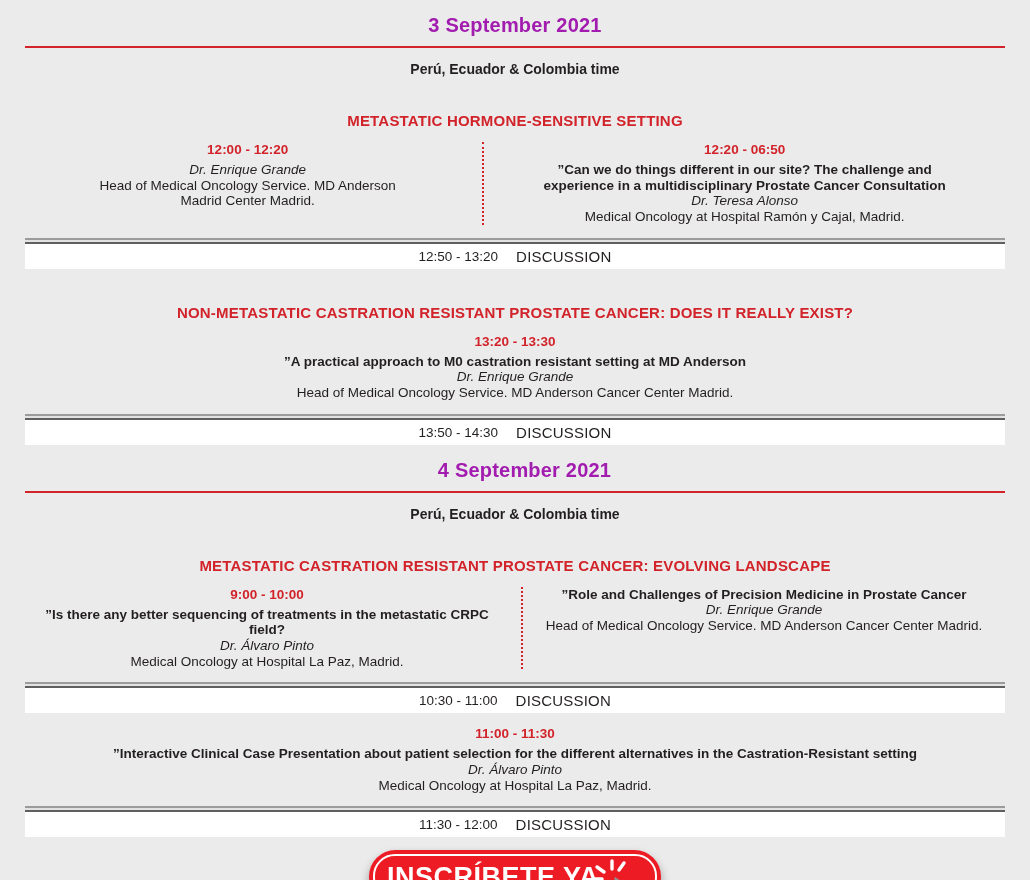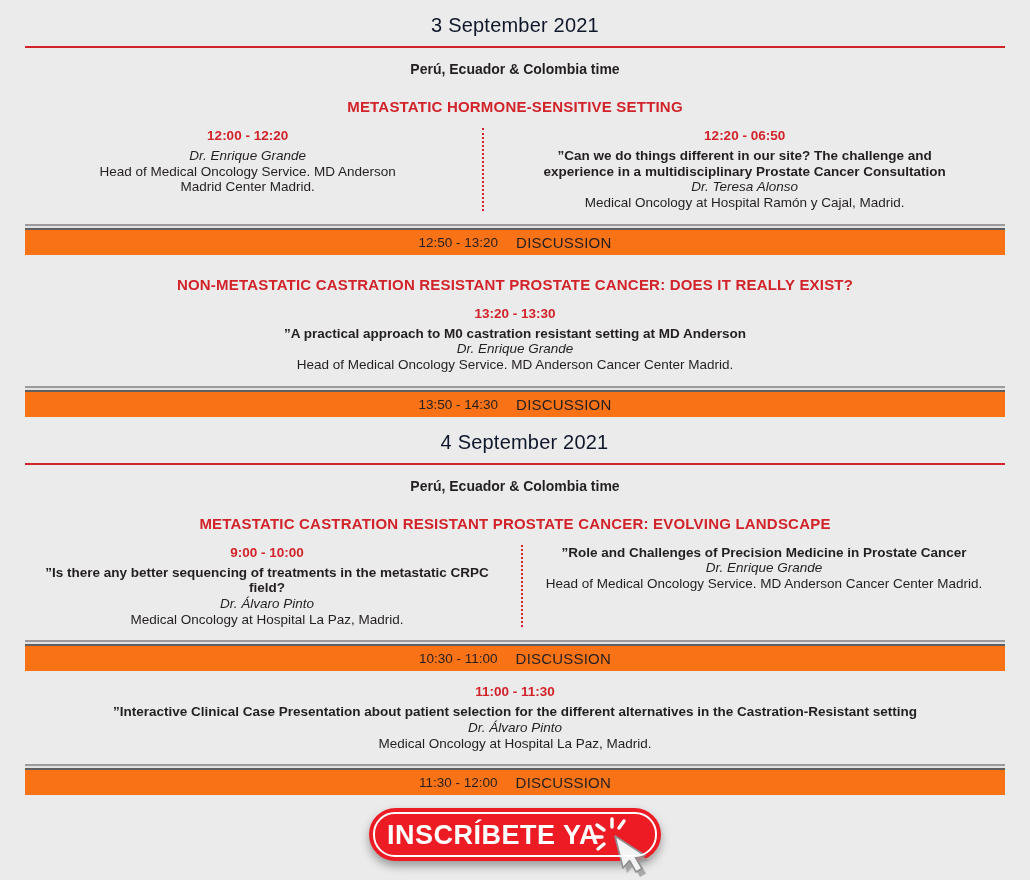--- a/index.html
+++ b/index.html
@@ -5,43 +5,43 @@
   html,body{margin:0;padding:0;}
   body{
     width:1030px;height:880px;
     background:#ebebeb;
     font-family:"Liberation Sans", sans-serif;
     color:#231f20;
     -webkit-font-smoothing:antialiased;
   }
   .page{position:relative;width:1030px;height:880px;overflow:hidden;text-align:center;}
 
-  .date-title{font-size:20px;font-weight:normal;color:#0f172a;padding-top:14px;letter-spacing:0.2px;}
+  .date-title{font-size:20px;font-weight:bold;color:#a21caf;padding-top:14px;letter-spacing:0.2px;}
   .date-title.day2{margin-left:19px;}
   .red-rule{border:none;border-top:2px solid #d2232a;margin:9px 25px 0 25px;}
   .tz{font-weight:bold;font-size:14px;margin-top:13px;}
-  .section-heading{color:#d2232a;font-weight:bold;font-size:15px;margin-top:21px;letter-spacing:0.2px;}
+  .section-heading{color:#d2232a;font-weight:bold;font-size:15px;margin-top:35px;letter-spacing:0.2px;}
 
   .sessions-row{display:flex;margin:13px 25px 0 25px;align-items:stretch;gap:12px;}
   .col{box-sizing:border-box;padding:0 12px;}
   .w46{width:46%;}
   .w54{width:54%;}
   .w50{width:50%;}
   .div-left{border-left:2px dotted #d2232a;}
 
   .time{color:#d2232a;font-weight:bold;font-size:13.5px;margin-bottom:5px;}
   .s-title{font-weight:bold;font-size:13.5px;line-height:1.16;white-space:pre-line;}
   .s-speaker{font-style:italic;font-size:13.5px;line-height:1.16;}
   .s-role{font-size:13.5px;line-height:1.16;white-space:pre-line;}
 
   .single-session{margin-top:13px;}
 
   .discussion{margin:13px 25px 0 25px;}
   .rule-double{height:2px;border-top:2px solid #9b9b9b;border-bottom:2px solid #5f5f5f;background:#e2e2e2;}
-  .disc-band{background:#f97316;height:25px;display:flex;align-items:center;justify-content:center;gap:4px;}
+  .disc-band{background:#ffffff;height:25px;display:flex;align-items:center;justify-content:center;gap:4px;}
   .disc-time{font-size:13.5px;}
   .disc-word{font-size:15px;letter-spacing:0.2px;margin-left:14px;}
 
   .cta-wrap{margin-top:13px;display:flex;justify-content:center;}
   .cta{
     position:relative;
     width:292px;height:53px;
     background:#ed1c24;
     border:none;
     border-radius:27px;

